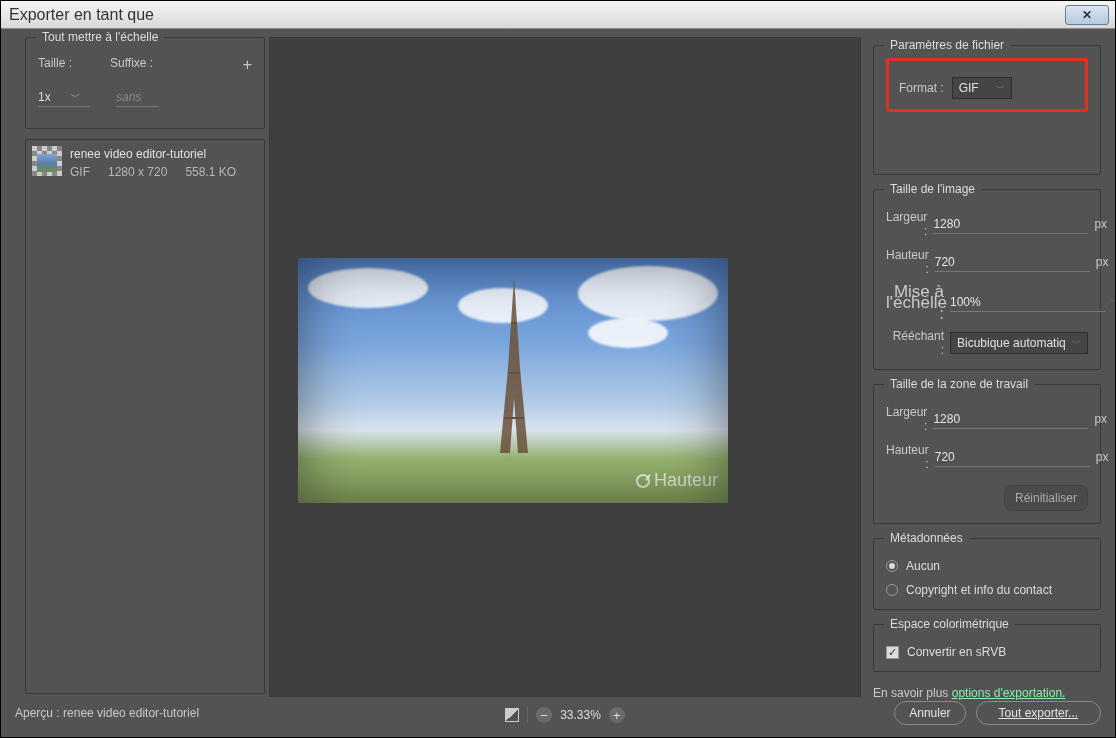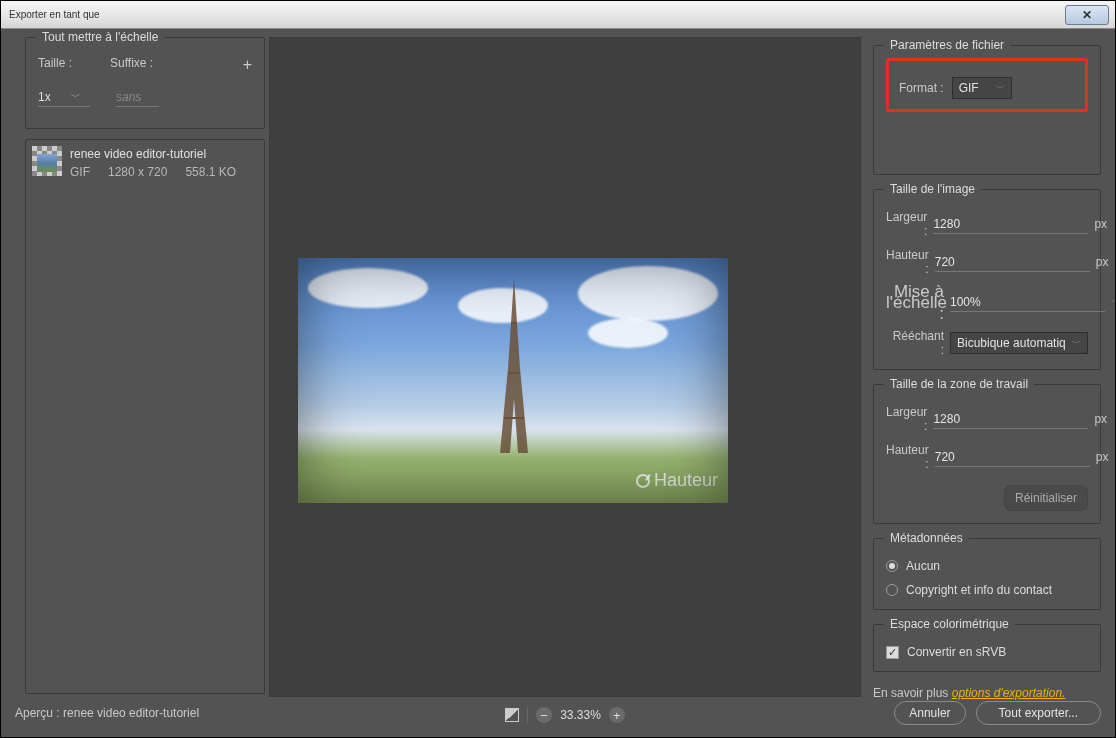--- a/index.html
+++ b/index.html
@@ -1,18 +1,18 @@
 <!DOCTYPE html>
 <html><head>
 <meta charset="utf-8">
 <style>
 * { box-sizing: border-box; margin: 0; padding: 0; font-family: "Segoe UI", Arial, sans-serif; }
 body { background: #535353; width: 1116px; height: 738px; overflow: hidden; position: relative; border:1px solid #000; }
 .titlebar { height: 28px; background: linear-gradient(180deg,#f5f5f5 0%,#e8e8e8 50%,#d6d6d6 100%); display:flex; align-items:center; justify-content:space-between; padding:0 0 0 8px; border-bottom:1px solid #8a8a8a; }
-.titlebar .title { font-size:10px; color:#333; }
+.titlebar .title { font-size:16px; color:#333; }
 .titlebar .winbtn { width:44px; height:20px; background:linear-gradient(180deg,#d9e5f4,#b7c9e0); border:1px solid #6b7b90; border-radius:3px; margin-right:6px; display:flex; align-items:center; justify-content:center; color:#333; font-weight:bold; font-size:12px; }
 .content { position:absolute; top:28px; left:0; right:0; bottom:0; background:#535353; padding:8px 14px 10px 24px; }
 .panel { border:1px solid #3a3a3a; border-radius:2px; padding:10px 12px 12px 12px; position:relative; }
 .panel > .legend { position:absolute; top:-8px; left:10px; background:#535353; padding:0 6px; font-size:12px; color:#dcdcdc; }
 .left-col { width:240px; float:left; }
 .scale-panel { height:92px; }
 .scale-row1 { display:flex; gap:38px; margin-top:8px; font-size:12px; color:#c9c9c9; }
 .scale-row1 .plus { margin-left:auto; color:#c9c9c9; font-size:16px; cursor:pointer; }
 .scale-row2 { display:flex; gap:26px; margin-top:14px; }
 .dd { font-size:12px; color:#dcdcdc; border-bottom:1px solid #777; padding:2px 0; display:flex; align-items:center; gap:20px; }
@@ -61,21 +61,21 @@
 .btn { background:#535353; border:1px solid #8a8a8a; border-radius:14px; color:#e3e3e3; font-size:12px; padding:4px 14px; cursor:pointer; }
 .reinit { display:flex; justify-content:flex-end; margin-top:14px; }
 .reinit .btn { border-radius:7px; border-color:#444; background:#4a4a4a; color:#aaa; padding:5px 10px; }
 .radio-row { display:flex; align-items:center; gap:8px; margin-top:10px; font-size:12px; color:#dcdcdc; }
 .radio { width:12px; height:12px; border-radius:50%; border:1px solid #999; display:inline-flex; align-items:center; justify-content:center; }
 .radio.checked::after { content:""; width:6px; height:6px; border-radius:50%; background:#dcdcdc; }
 .chk-row { display:flex; align-items:center; gap:8px; margin-top:10px; font-size:12px; color:#dcdcdc; }
 .chk { width:13px; height:13px; border:1px solid #999; background:#dcdcdc; display:inline-flex; align-items:center; justify-content:center; }
 .chk.checked::after { content:"✓"; font-size:11px; color:#333; line-height:11px; }
 .linkline { font-size:12px; color:#c9c9c9; margin-top:10px; }
-.linkline a { color:#eab308; text-decoration:underline; cursor:pointer;font-style:italic; }
+.linkline a { color:#86efac; text-decoration:underline; cursor:pointer; }
 
 .footer { position:absolute; bottom:8px; left:14px; right:14px; height:32px; display:flex; align-items:center; }
 .footer .apercu { font-size:12px; color:#c9c9c9; }
 .footer .btns { margin-left:auto; display:flex; gap:10px; }
 </style>
 </head>
 <body>
 
 <div class="titlebar">
   <span class="title">Exporter en tant que</span>
@@ -230,17 +230,17 @@
     </div>
   </div>
 
   <div class="footer">
     <span class="apercu">
       <span>Aperçu :</span>
       <span>renee video editor-tutoriel</span>
     </span>
     <div class="btns">
       <button class="btn">Annuler</button>
-      <button class="btn" style="padding:4px 22px;">Tout exporter...</button>
+      <button class="btn" style="padding:4px 22px;text-decoration:underline;">Tout exporter...</button>
     </div>
   </div>
 
 </div>
 
 </body></html>

